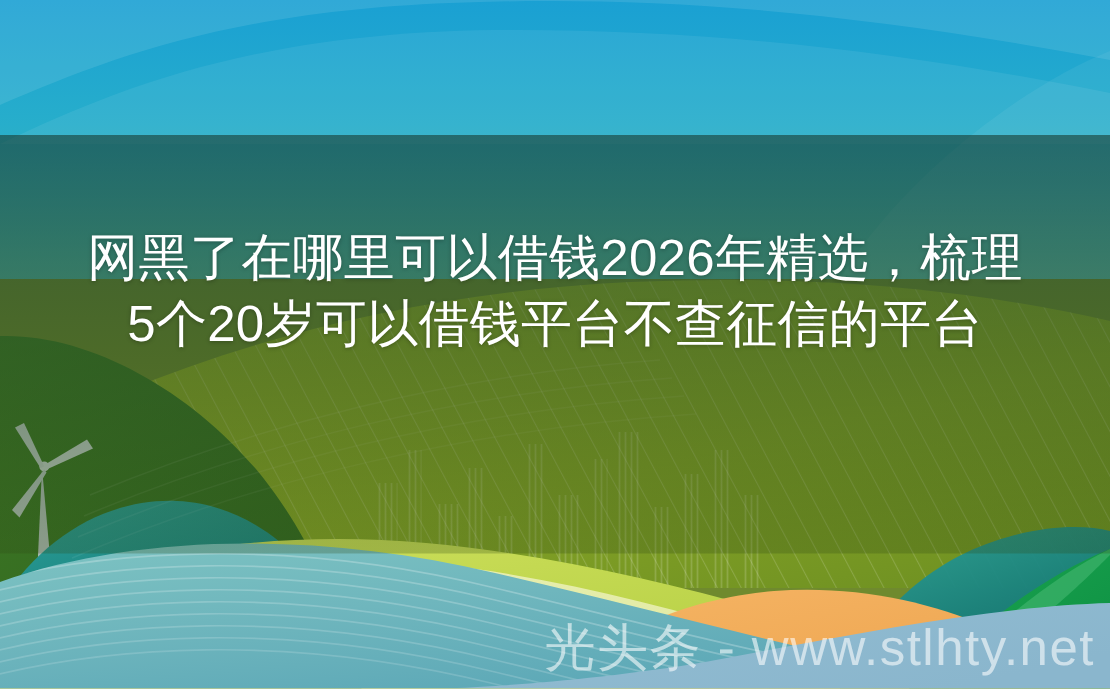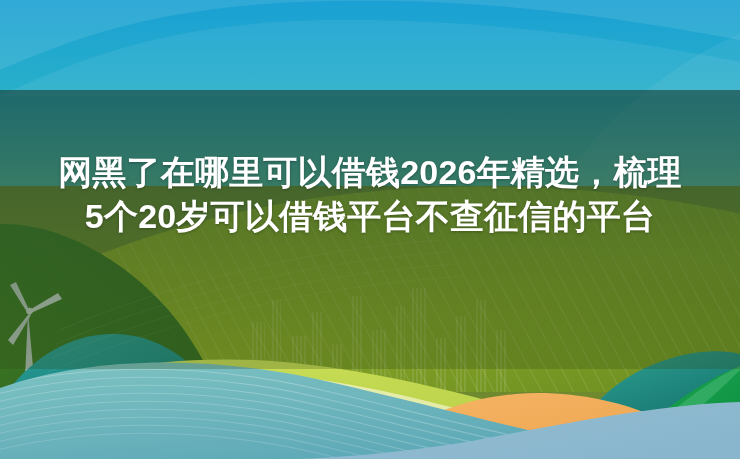--- a/index.html
+++ b/index.html
@@ -55,21 +55,21 @@
     position: absolute;
     left: 0;
     top: 150px;
     width: 740px;
     box-sizing: border-box;
     padding: 0 52px;
     text-align: center;
     color: #ffffff;
     font-size: 34px;
     line-height: 44px;
-    font-weight: 700;
+    font-weight: 400;
     letter-spacing: 0.2px;
     text-shadow: 0 1px 3px rgba(0, 0, 0, 0.28);
     white-space: pre-wrap;
     word-break: break-word;
   }
 
   
   .watermark {
     position: absolute;
     right: 10px;
@@ -241,14 +241,15 @@
         </g>
 
       </g>
     </svg>
   </div>
 
   <div class="dim-band"></div>
 
   <div class="headline">网黑了在哪里可以借钱2026年精选，梳理5个20岁可以借钱平台不查征信的平台</div>
 
+  <div class="watermark">光头条 - www.stlhty.net</div>
 
 </div>
 
 </body></html>

